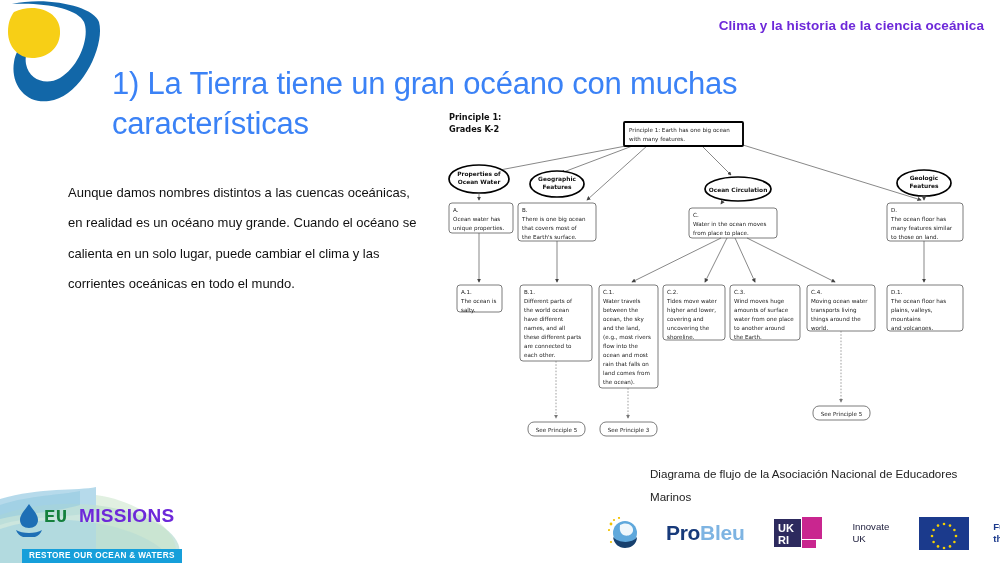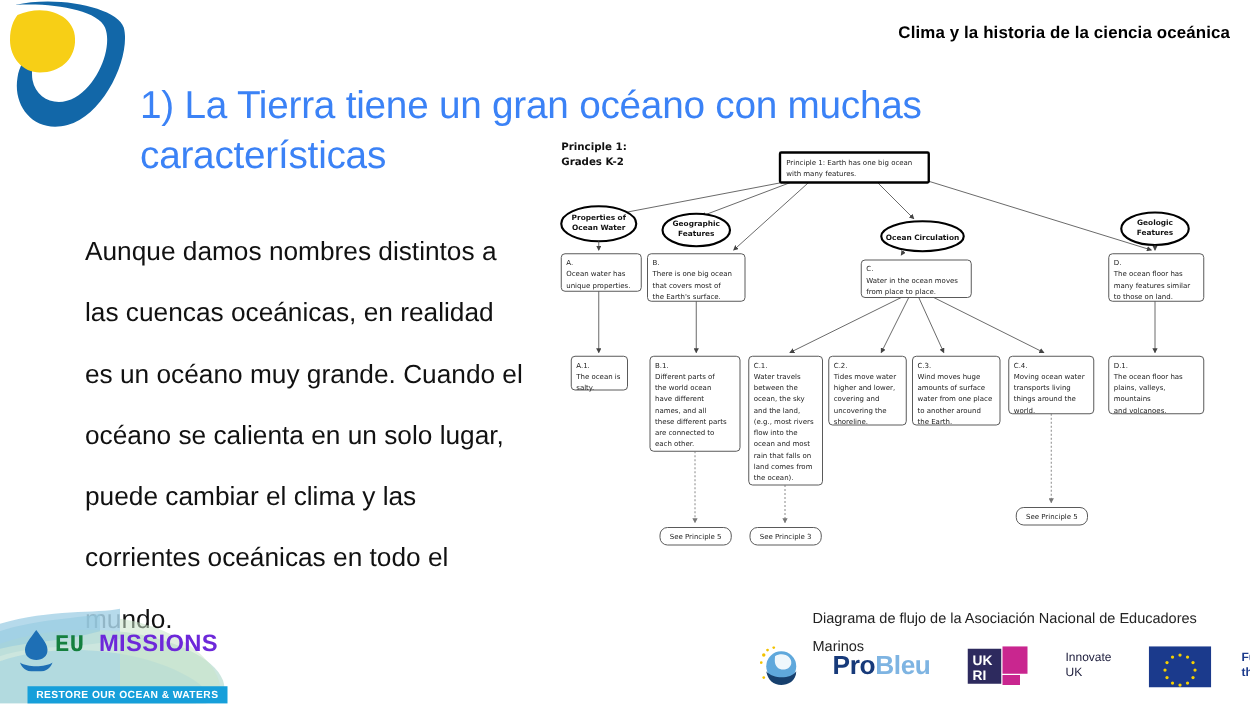--- a/index.html
+++ b/index.html
@@ -25,21 +25,21 @@
     height: 108px;
   }
 
   
   #header-title {
     position: absolute;
     right: 16px;
     top: 18px;
     font-size: 13.5px;
     font-weight: bold;
-    color: #000000;
+    color: #6d28d9;
     letter-spacing: .1px;
     white-space: nowrap;
   }
 
   
   #slide-title {
     position: absolute;
     left: 112px;
     top: 64px;
     width: 760px;
@@ -49,21 +49,21 @@
     color: #3b82f6;
     letter-spacing: -0.2px;
   }
 
   
   #body-text {
     position: absolute;
     left: 68px;
     top: 178px;
     width: 352px;
-    font-size: 21px;
+    font-size: 13px;
     line-height: 2.33;
     color: #111;
   }
 
   
   #diagram {
     position: absolute;
     left: 435px;
     top: 100px;
     width: 545px;
@@ -117,21 +117,20 @@
 
   
   #diagram-caption {
     position: absolute;
     left: 650px;
     top: 463px;
     width: 320px;
     font-size: 11.6px;
     line-height: 1.95;
     color: #222;
-    margin-top: 21px;
   }
 
   
   #eu-missions {
     position: absolute;
     left: 0;
     bottom: 0;
     width: 215px;
     height: 78px;
     overflow: hidden;

